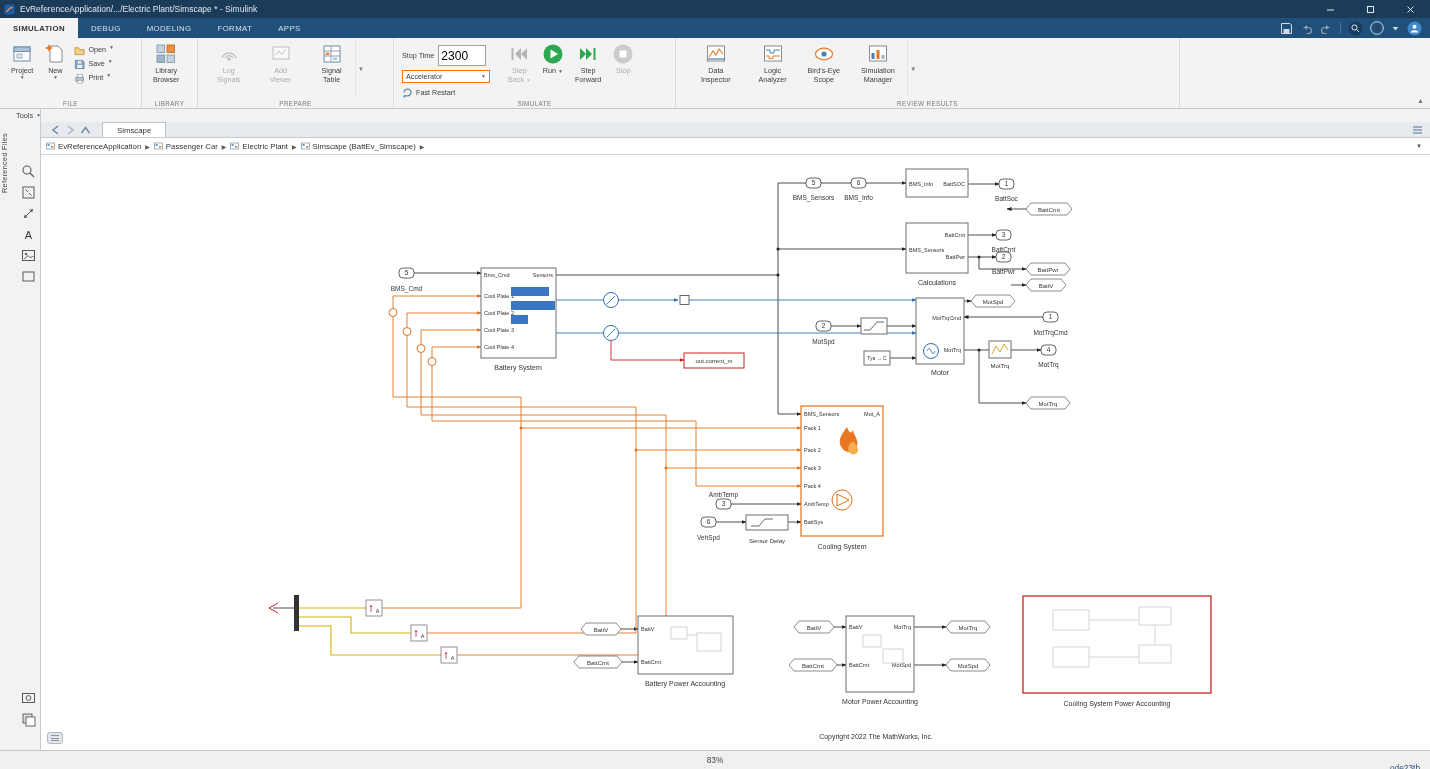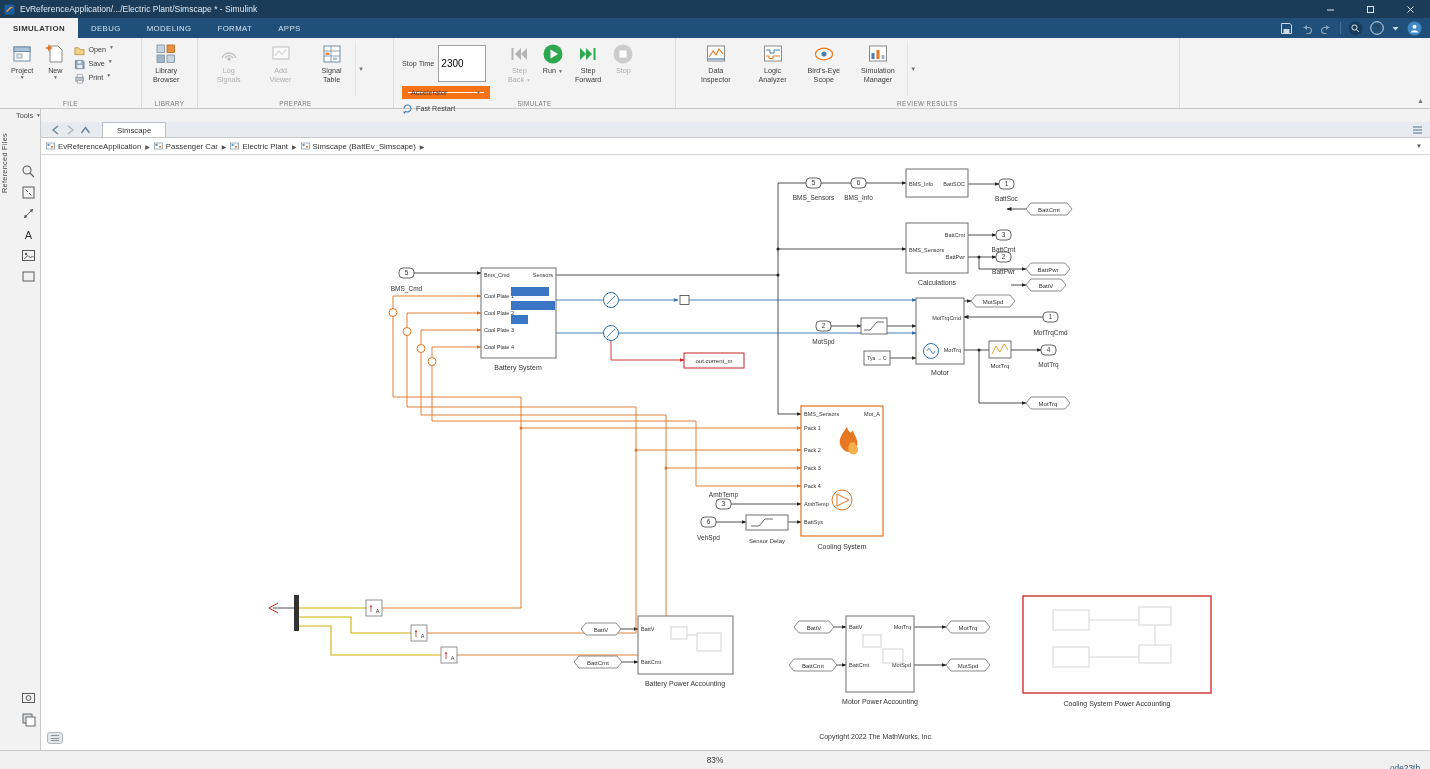--- a/index.html
+++ b/index.html
@@ -23,22 +23,22 @@
   .rbtn{display:flex;flex-direction:column;align-items:center;font-size:7.2px;color:#3c3c3c;text-align:center;padding:2px 3px;line-height:1.3}
   .rbtn .ric{width:22px;height:22px;margin-bottom:1px}
   .rbtn.disabled{color:#aeaeae}
   .caret{font-size:5px;color:#666;line-height:1}
   .rbtn.disabled .caret{color:#c2c2c2}
   .smallcol{display:flex;flex-direction:column;justify-content:flex-start;gap:3px;padding-top:4px}
   .srow{display:flex;align-items:flex-start;gap:3px;font-size:7.2px;color:#3c3c3c}
   .srow .sic{width:11px;height:11px}
   .simctl{display:flex;flex-direction:column;gap:4px;font-size:7.2px;color:#3c3c3c;padding-top:4px}
   .stoprow{display:flex;align-items:center;gap:4px}
-  .stopinput{width:42px;height:11px;font-size:10px;border:1px solid #a0a0a0;padding:12px 2px;font-family:"Liberation Sans",sans-serif}
-  .modesel{width:88px;height:13px;border:6px solid #f97316;background:#fff;display:flex;align-items:center;justify-content:space-between;padding:0 3px;box-sizing:border-box}
+  .stopinput{width:42px;height:11px;font-size:12px;border:1px solid #a0a0a0;padding:4px 2px;font-family:"Liberation Sans",sans-serif}
+  .modesel{width:88px;height:13px;border:1px solid #f97316;background:#fff;display:flex;align-items:center;justify-content:space-between;padding:0 3px;box-sizing:border-box}
   .frrow{display:flex;align-items:center;gap:3px}
   .expander{width:11px;align-self:stretch;display:flex;align-items:center;justify-content:center;border-left:1px solid #e4e4e4;margin-left:4px;color:#777;font-size:6px}
   .rib-fill{flex:1;position:relative}
   .collapse{position:absolute;right:6px;bottom:4px;color:#777;font-size:7px}
   
   .mid{flex:1;display:flex;min-height:0}
   .leftdock{width:40px;border-right:1px solid #c9c9c9;background:#f2f2f2;position:relative;flex:0 0 auto}
   .tools-hdr{position:absolute;top:2px;left:16px;font-size:7.3px;color:#444;display:flex;gap:3px;align-items:center}
   .vlabel{position:absolute;top:24px;left:0px;writing-mode:vertical-rl;transform:rotate(180deg);font-size:7.3px;color:#444;letter-spacing:.3px}
   .dockicons{position:absolute;top:54px;left:20px;display:flex;flex-direction:column;gap:4px}

